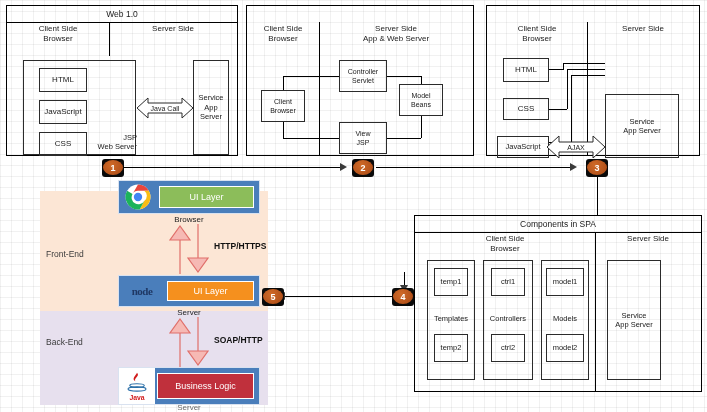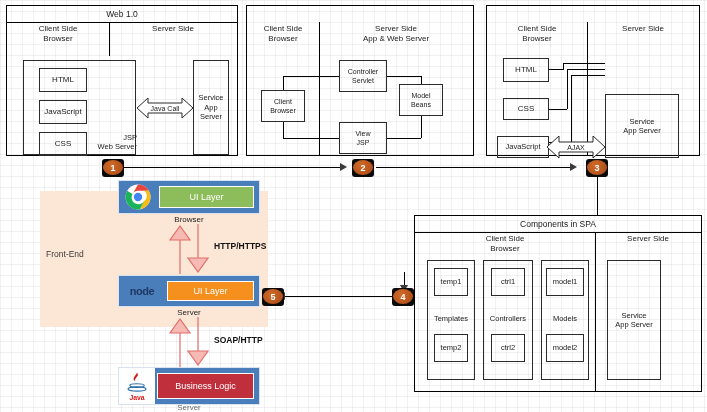--- a/index.html
+++ b/index.html
@@ -81,21 +81,21 @@
   }
   .tier-box.green{background:#8cbd5a;}
   .tier-box.orange{background:#f5901e;}
   .tier-box.red{background:#c0303c;}
 
   .midlabel{position:absolute;text-align:center;font-size:8px;color:#222;}
   .protolabel{position:absolute;font-size:8.5px;font-weight:bold;color:#111;text-align:center;}
   .updown{position:absolute;}
 
   
-  .nodetxt{font-size:11px;font-weight:bold;color:#1f3864;letter-spacing:-0.5px;}
+  .nodetxt{font-size:11px;font-weight:bold;color:#1f3864;letter-spacing:-0.5px;font-family:Liberation Serif, serif;}
 </style>
 </head>
 <body>
 
 <div id="root">
   <div class="pagegrid"></div>
 
   <div class="panel" style="left:6px;top:5px;width:232px;height:151px;">
     <div class="panel-title">Web 1.0</div>
     <div class="panel-body">
@@ -212,20 +212,23 @@
       <div class="box" style="left:131px;top:102px;width:38px;height:28px;font-size:7.5px;">model2</div>
 
       <div class="box" style="left:192px;top:28px;width:54px;height:120px;white-space:pre-line;font-size:7.5px;">Service
 App Server</div>
     </div>
   </div>
 
   <div id="stack">
     <div class="zone" style="top:16px;height:136px;background:#fce6d5;">
       <div class="zone-label" style="top:58px;">Front-End</div>
+    </div>
+    <div class="zone" style="top:136px;height:94px;background:#e7e0ee;">
+      <div class="zone-label" style="top:26px;">Back-End</div>
     </div>
 
     <div class="tier" style="left:78px;top:5px;width:142px;height:34px;">
       <div class="logo">
         <svg width="26" height="26" viewBox="0 0 100 100">
           <circle cx="50" cy="50" r="48" fill="#fff"></circle>
           <path d="M50 2 A48 48 0 0 1 91.6 26 L50 26 A24 24 0 0 0 29 38.5 Z" fill="#e8453c"></path>
           <path d="M91.6 26 A48 48 0 0 1 57 97.4 L74 65 A24 24 0 0 0 74 26 Z" fill="#f9bc15"></path>
           <path d="M57 97.4 A48 48 0 0 1 8.4 26 L29 38.5 A24 24 0 0 0 74 65 Z" fill="#1bb35a"></path>
           <circle cx="50" cy="50" r="21" fill="#fff"></circle>

